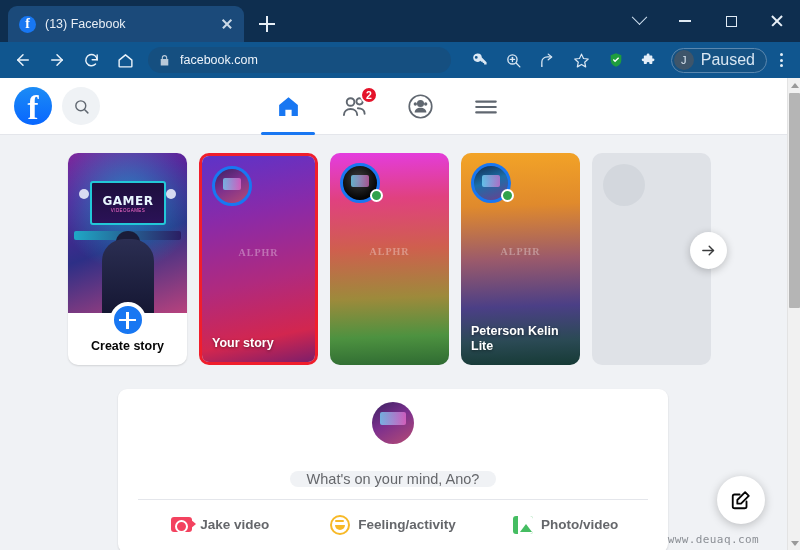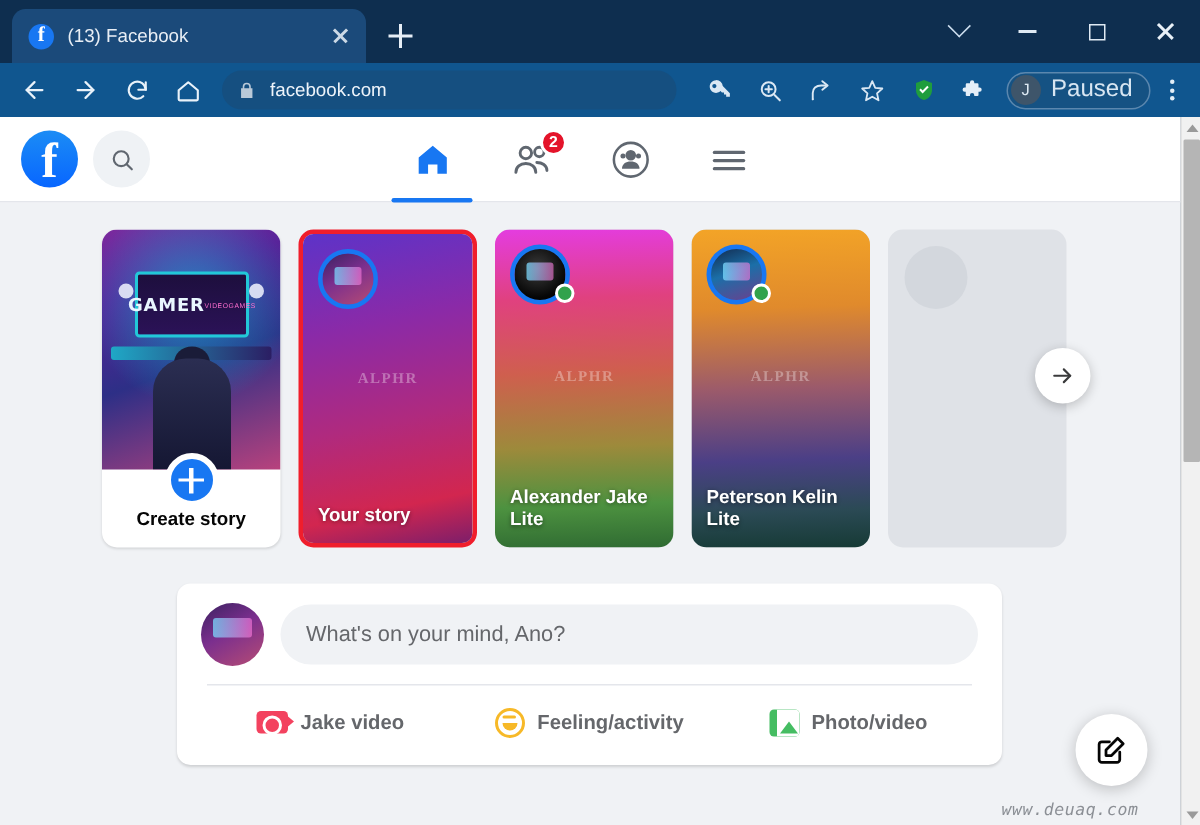--- a/index.html
+++ b/index.html
@@ -182,21 +182,21 @@
   .story.create { background: #fff; box-shadow: 0 1px 2px rgba(0,0,0,.13); }
   .story.create .thumb { height: 160px; width: 100%; position: relative; overflow:hidden;
     background:
       radial-gradient(circle at 50% 30%, rgba(0,210,225,.55) 0%, rgba(0,0,0,0) 55%),
       linear-gradient(160deg,#7b2a9e 0%,#58249a 25%,#2d2f86 55%,#b8427d 100%);
   }
   .gamer-screen {
     position: absolute; left: 22px; top: 28px; width: 76px; height: 44px;
     background: linear-gradient(180deg,#1d0f3d,#2b1257); border-radius: 3px;
     border: 2px solid #22c8d8; display: flex; align-items: center;
-    justify-content: center; flex-direction: row;
+    justify-content: center; flex-direction: column;
   }
   .gamer-screen b { color: #e9f7ff; font-size: 12px; letter-spacing: .5px;
     font-family: "DejaVu Sans", sans-serif; }
   .gamer-screen i { color: #ff6fd0; font-size: 4.5px; letter-spacing: .4px; font-style: normal; }
   .gamer-desk { position:absolute; left:6px; right:6px; top:78px; height:9px;
     background: linear-gradient(90deg,#1fa8c6,#2b1e63); border-radius:2px; }
   .gamer-body { position:absolute; left:34px; top:86px; width:52px; height:74px;
     background: linear-gradient(180deg,#2b2e52,#151733); border-radius: 22px 22px 0 0; }
   .gamer-head { position:absolute; left:48px; top:78px; width:24px; height:22px;
     background:#1a1c38; border-radius:50% 50% 40% 40%; }
@@ -262,21 +262,21 @@
     border-radius: 50%; background: #fff; box-shadow: 0 2px 8px rgba(0,0,0,.22);
     display: flex; align-items: center; justify-content: center;
   }
 
   
   .composer {
     margin: 24px 0 0 118px; width: 550px; background: #fff;
     border-radius: 9px; box-shadow: 0 1px 2px rgba(0,0,0,.14);
     padding: 13px 16px 8px;
   }
-  .comp-top { display: flex; align-items: center; gap: 11px; }
+  .comp-top { display: flex; align-items: center; gap: 27px; flex-direction: column; }
   .comp-av {
     width: 42px; height: 42px; border-radius: 50%; flex: none; position: relative;
     background: linear-gradient(150deg,#3a2160,#7b2f8e 45%,#b64c74); overflow: hidden;
   }
   .comp-av::after {
     content:""; position:absolute; left:8px; top:10px; right:8px; height:13px;
     background: linear-gradient(90deg,rgba(120,220,255,.75),rgba(255,120,220,.6));
     border-radius:2px;
   }
   .comp-input {
@@ -314,21 +314,20 @@
 
   .fab {
     position: absolute; right: 22px; bottom: 26px; width: 48px; height: 48px;
     border-radius: 50%; background: #fff; box-shadow: 0 2px 10px rgba(0,0,0,.22);
     display: flex; align-items: center; justify-content: center;
   }
   .watermark {
     position: absolute; right: 28px; bottom: 4px;
     color: #8b8f95; font-size: 11px; letter-spacing: .4px;
     font-family: "DejaVu Sans Mono", monospace;
-    font-style: italic;
   }
 
   
   .scrollbar {
     position: absolute; right: 0; top: 78px; width: 13px; height: 472px;
     background: #f1f1f1; border-left: 1px solid #e3e3e3;
   }
   .sb-up, .sb-down {
     position: absolute; left: 0; width: 13px; height: 14px;
     display: flex; align-items: center; justify-content: center;
@@ -531,21 +530,20 @@
         <div class="wm">ALPHR</div>
         <div class="avatar"></div>
         <div class="name">Your story</div>
       </div>
 
       <div class="story">
         <div class="bg bg-alex"></div>
         <div class="wm">ALPHR</div>
         <div class="avatar dark"></div>
         <div class="online"></div>
-        <div class="name">Alexander Jake Lite</div>
       </div>
 
       <div class="story">
         <div class="bg bg-peter"></div>
         <div class="wm">ALPHR</div>
         <div class="avatar rig"></div>
         <div class="online"></div>
         <div class="name">Peterson Kelin Lite</div>
       </div>
 

